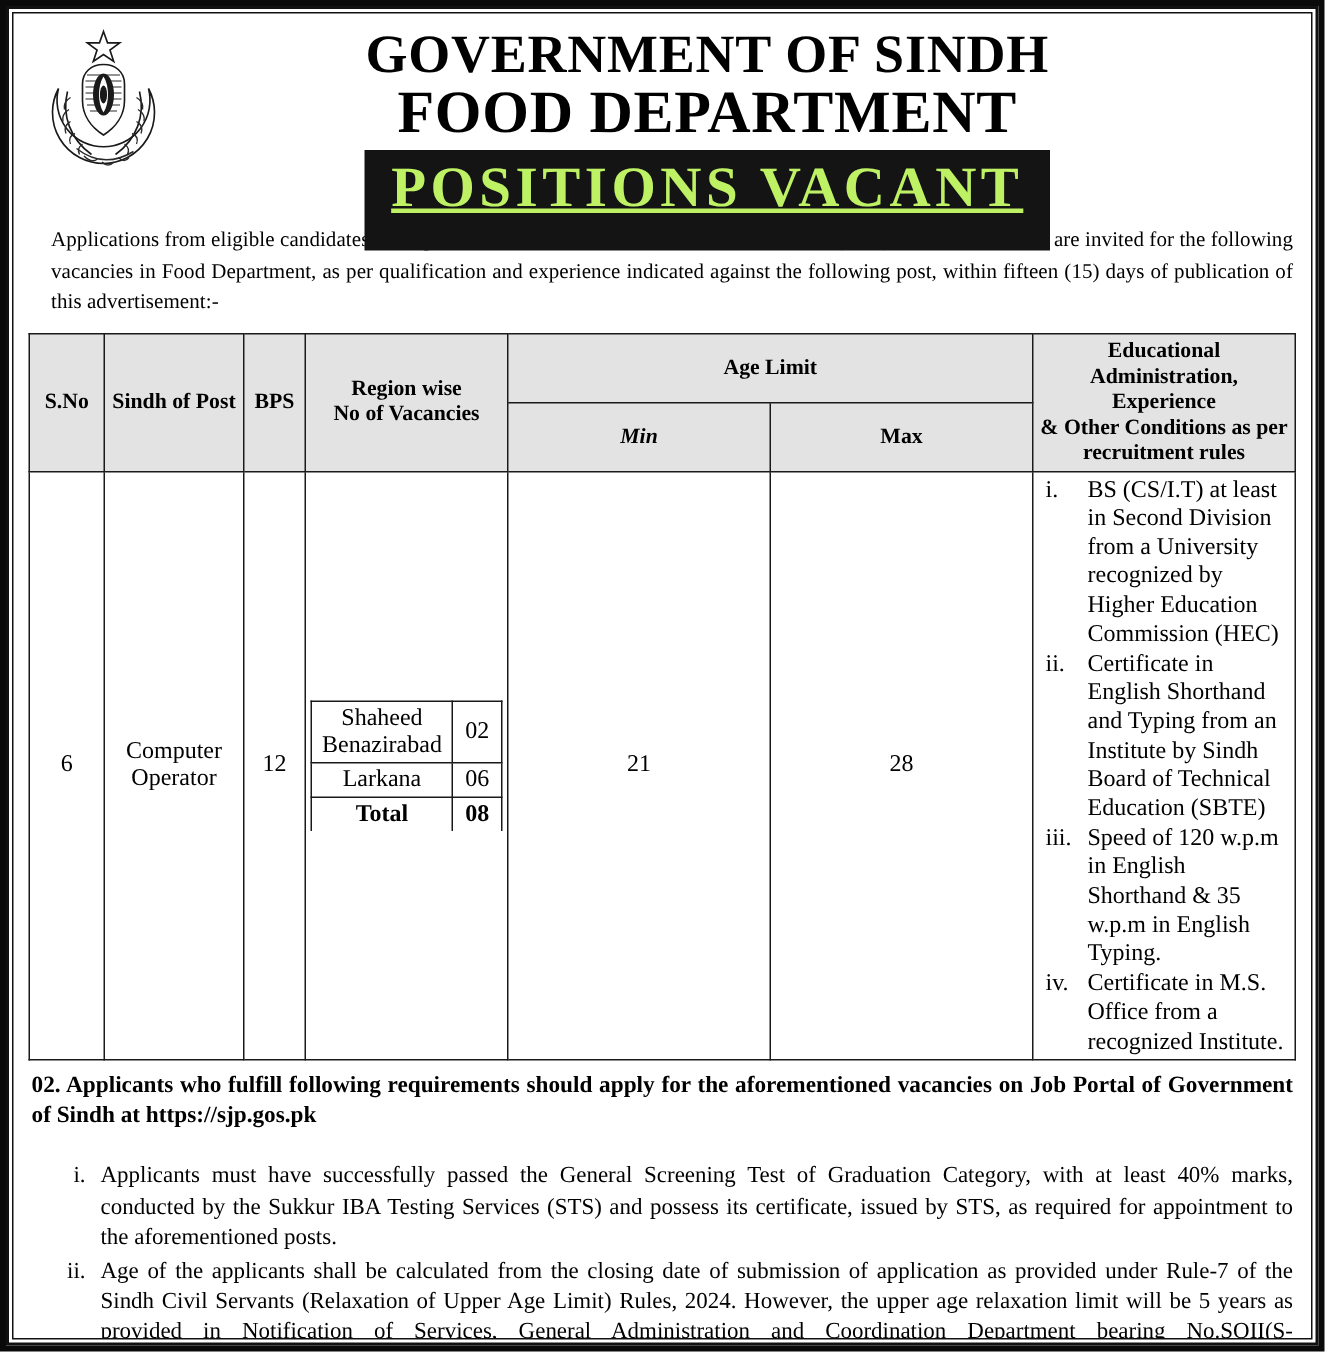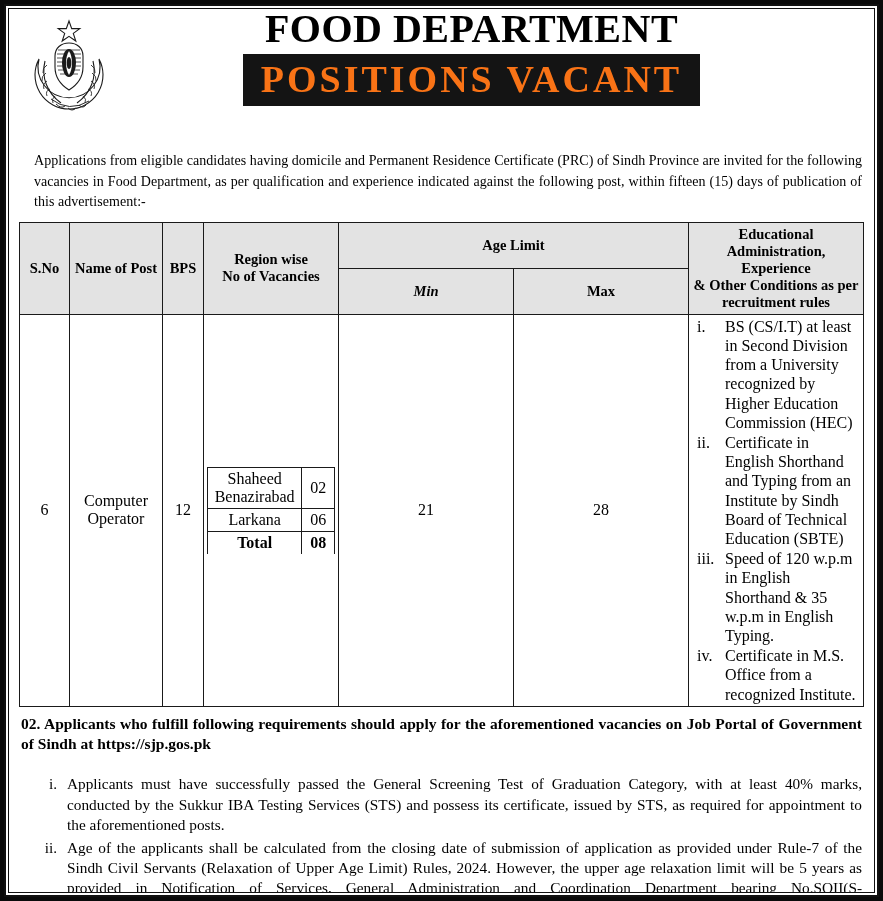--- a/index.html
+++ b/index.html
@@ -62,26 +62,27 @@
     font-weight:700;
     font-size:40px;
     line-height:40px;
     letter-spacing:0.5px;
     white-space:nowrap;
   }
   .vacant-wrap{margin-top:5px;}
   .vacant{
     display:inline-block;
     background:#141414;
-    color:#f97316;
+    color:#bef264;
     font-weight:700;
     font-size:38px;
     line-height:44px;
     letter-spacing:3px;
-    padding:3px 18px 5px 18px;
+    padding:3px 18px 20px 18px;
+    text-decoration:underline;
   }
 
   
   .intro{
     font-size:14px;
     line-height:20.5px;
     text-align:justify;
     margin:8px 2px 9px 15px;
     letter-spacing:0.05px;
   }
@@ -235,34 +236,35 @@
 
         <g stroke="#2a2a2a" stroke-width="1" fill="none">
           <path d="M26 84 q18 14 38 2"></path>
           <path d="M31 89 q5 5 9 2"></path>
           <path d="M43 93 q4 4 8 0"></path>
           <path d="M54 90 q4 4 7 0"></path>
         </g>
       </svg>
     </div>
     <div class="titles">
+      <div class="gov-title">GOVERNMENT OF SINDH</div>
       <div class="gov-title2">FOOD DEPARTMENT</div>
       <div class="vacant-wrap">
         <span class="vacant">POSITIONS VACANT</span>
       </div>
     </div>
   </div>
 
   <div class="intro">Applications from eligible candidates having domicile and Permanent Residence Certificate (PRC) of Sindh Province are invited for the following vacancies in Food Department, as per qualification and experience indicated against the following post, within fifteen (15) days of publication of this advertisement:-</div>
 
   <table class="vac">
     <thead>
       <tr>
         <th class="col-sno" rowspan="2">S.No</th>
-        <th class="col-post" rowspan="2">Name of Post</th>
+        <th class="col-post" rowspan="2">Sindh of Post</th>
         <th class="col-bps" rowspan="2">BPS</th>
         <th class="col-region" rowspan="2">
           <div>Region wise</div>
           <div>No of Vacancies</div>
         </th>
         <th colspan="2">Age Limit</th>
         <th rowspan="2">
           <div>Educational Administration, Experience</div>
           <div>&amp; Other Conditions as per recruitment rules</div>
         </th>

